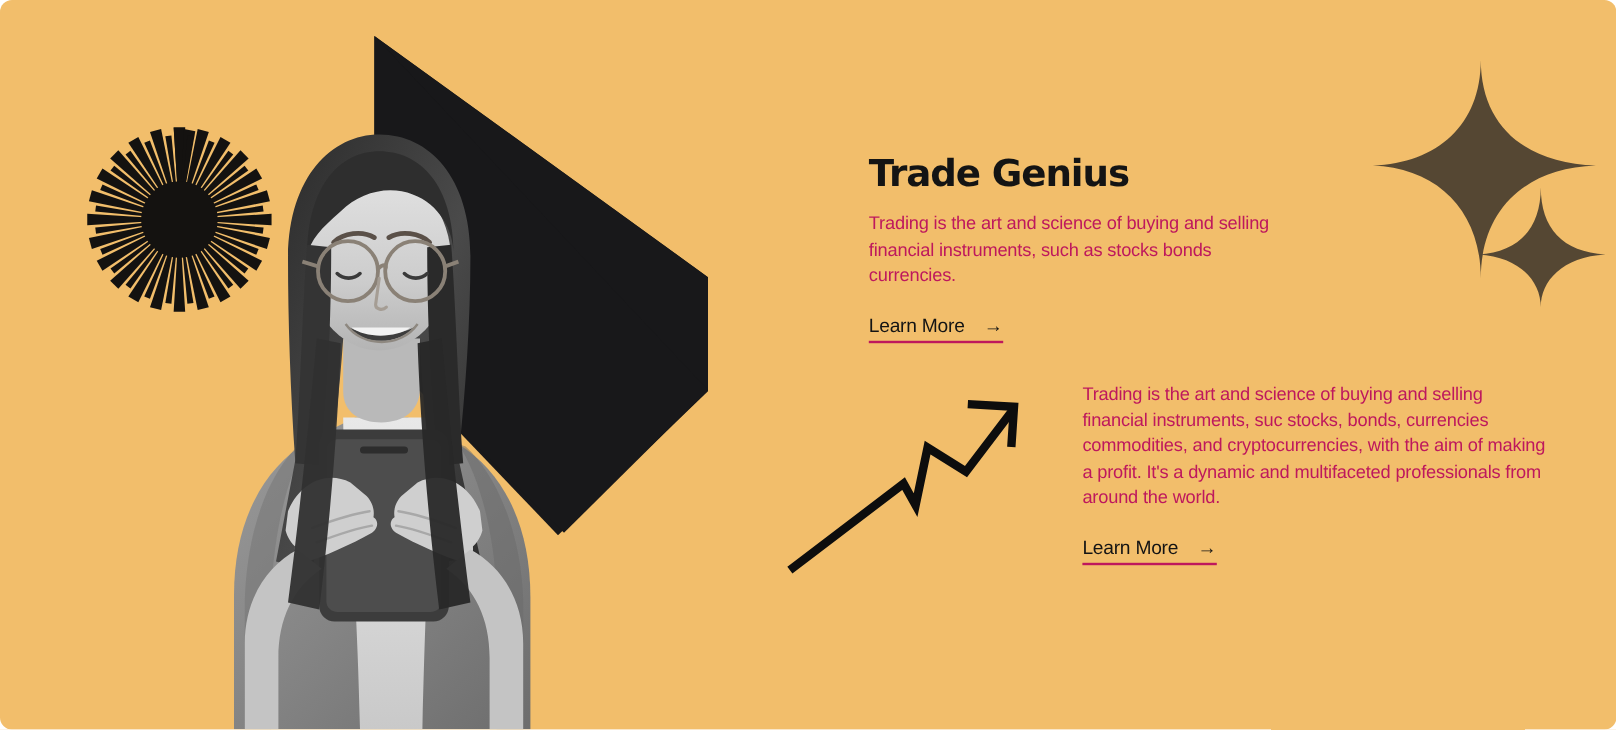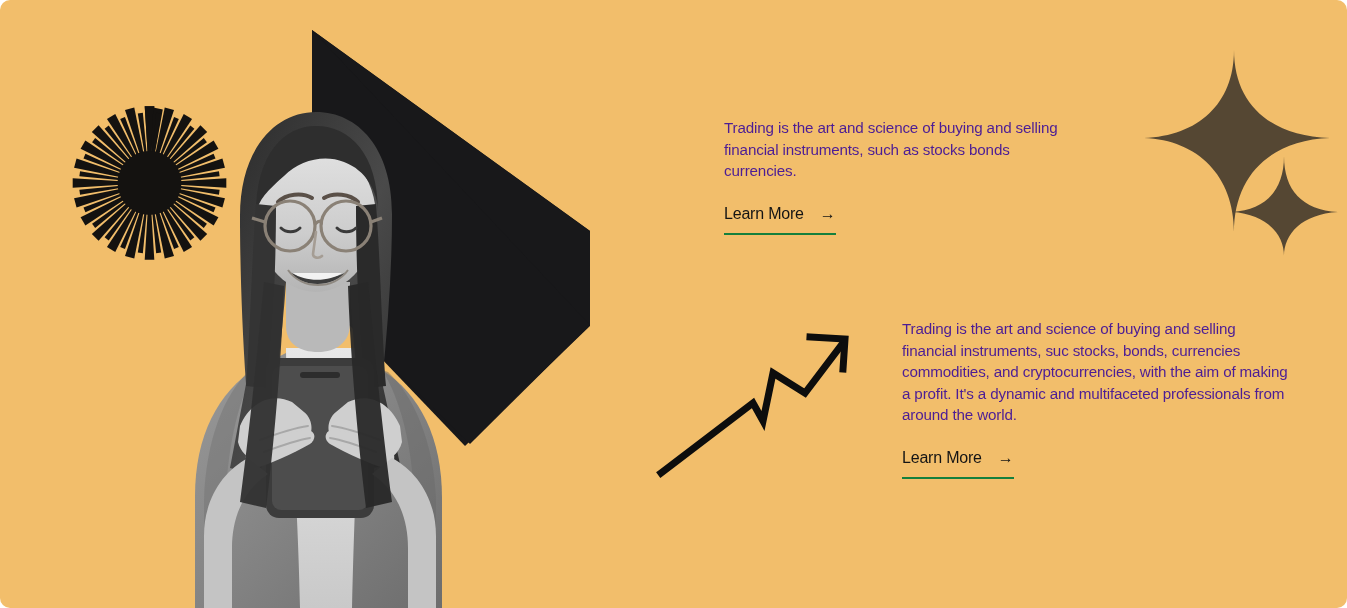--- a/index.html
+++ b/index.html
@@ -91,34 +91,34 @@
     line-height: 1.1;
   }
 
   #block-genius .heading { font-size: 31px; margin-top: 25px; }
   #block-apex   .heading { font-size: 31px; }
 
   .body-copy {
     font-family: "Liberation Sans", sans-serif;
     font-size: 15.2px;
     line-height: 21.5px;
-    color: #4c1d95;
+    color: #be185d;
     letter-spacing: -0.15px;
   }
 
   #block-genius .body-copy { margin-top: 14px; }
   #block-apex   .body-copy { margin-top: 13px; }
 
   .learn-more {
     display: inline-flex;
     align-items: center;
     gap: 16px;
     margin-top: 23px;
-    padding-bottom: 10px;
-    border-bottom: 2px solid #15803d;
+    padding-bottom: 2px;
+    border-bottom: 2px solid #be185d;
     text-decoration: none;
     cursor: pointer;
   }
 
   .learn-more-label {
     font-family: "Liberation Sans", sans-serif;
     font-size: 16px;
     color: #141414;
     letter-spacing: -0.2px;
   }
@@ -325,20 +325,21 @@
   </svg>
 
   <svg class="sparkles" viewBox="0 0 200 215">
     <path d="M92,6 C92,60 128,92 188,94 C128,96 92,132 92,188
              C92,132 56,96 2,94 C56,92 92,60 92,6 Z" fill="#554733"></path>
     <path d="M142,112 C142,146 160,166 196,168 C160,170 142,190 142,212
              C142,190 124,170 90,168 C124,166 142,146 142,112 Z" fill="#554733"></path>
   </svg>
 
   <div class="block" id="block-genius">
+    <h2 class="heading">Trade Genius</h2>
     <p class="body-copy">Trading is the art and science of buying and selling financial instruments, such as stocks bonds currencies.</p>
     <a class="learn-more" href="#">
       <span class="learn-more-label">Learn More</span>
       <span class="learn-more-arrow">→</span>
     </a>
   </div>
 
   <div class="block" id="block-apex">
     <p class="body-copy">Trading is the art and science of buying and selling financial instruments, suc stocks, bonds, currencies commodities, and cryptocurrencies, with the aim of making a profit. It's a dynamic and multifaceted professionals from around the world.</p>
     <a class="learn-more" href="#">

